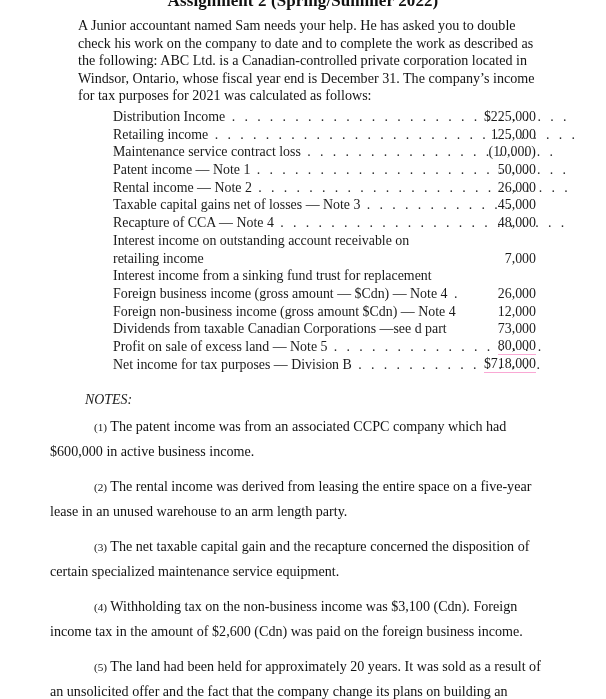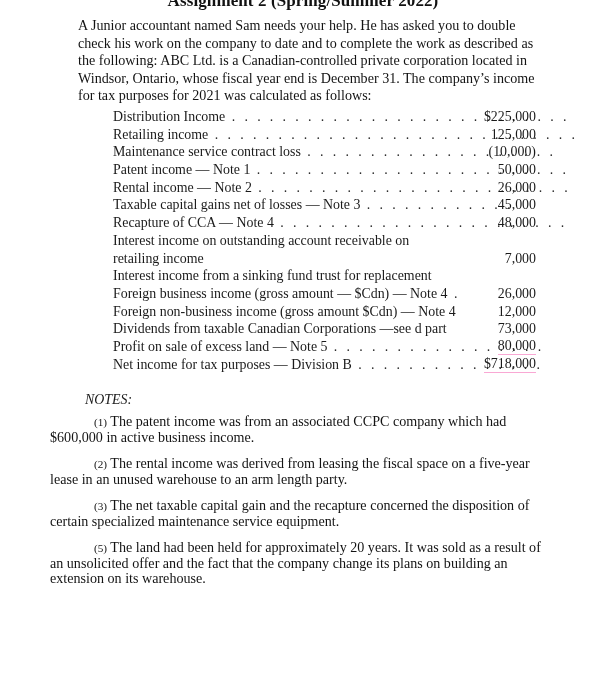--- a/index.html
+++ b/index.html
@@ -91,21 +91,21 @@
   .notes {
     position: absolute;
     top: 414px;
     left: 50px;
     width: 492px;
     font-size: 14.1px;
   }
   .note {
     margin: 0 0 11px 0;
     text-indent: 44px;
-    line-height: 15px;
+    line-height: 24px;
     text-align: left;
     color: #131313;
   }
   .note:last-child { margin-bottom: 4px; }
   .note-num {
     font-size: 11.2px;
   }
 </style>
 </head>
 <body>
@@ -172,16 +172,17 @@
     <div class="row">
       <span class="label">Net income for tax purposes — Division B<span class="leader"> . . . . . . . . . . . . . . . </span></span>
       <span class="amount ruled">$718,000</span>
     </div>
   </div>
 
 <div class="notes-heading">NOTES:</div>
 
 <div class="notes" id="notes-list">
     <p class="note"><span class="note-num">(1)</span><span> The patent income was from an associated CCPC company which had $600,000 in active business income.</span></p>
-    <p class="note"><span class="note-num">(2)</span><span> The rental income was derived from leasing the fiscal space on a five-year lease in an unused warehouse to an arm length party.</span></p>
+    <p class="note"><span class="note-num">(2)</span><span> The rental income was derived from leasing the entire space on a five-year lease in an unused warehouse to an arm length party.</span></p>
     <p class="note"><span class="note-num">(3)</span><span> The net taxable capital gain and the recapture concerned the disposition of certain specialized maintenance service equipment.</span></p>
+    <p class="note"><span class="note-num">(4)</span><span> Withholding tax on the non-business income was $3,100 (Cdn). Foreign income tax in the amount of $2,600 (Cdn) was paid on the foreign business income.</span></p>
     <p class="note"><span class="note-num">(5)</span><span> The land had been held for approximately 20 years. It was sold as a result of an unsolicited offer and the fact that the company change its plans on building an extension on its warehouse.</span></p>
   </div>
 
 </body></html>

